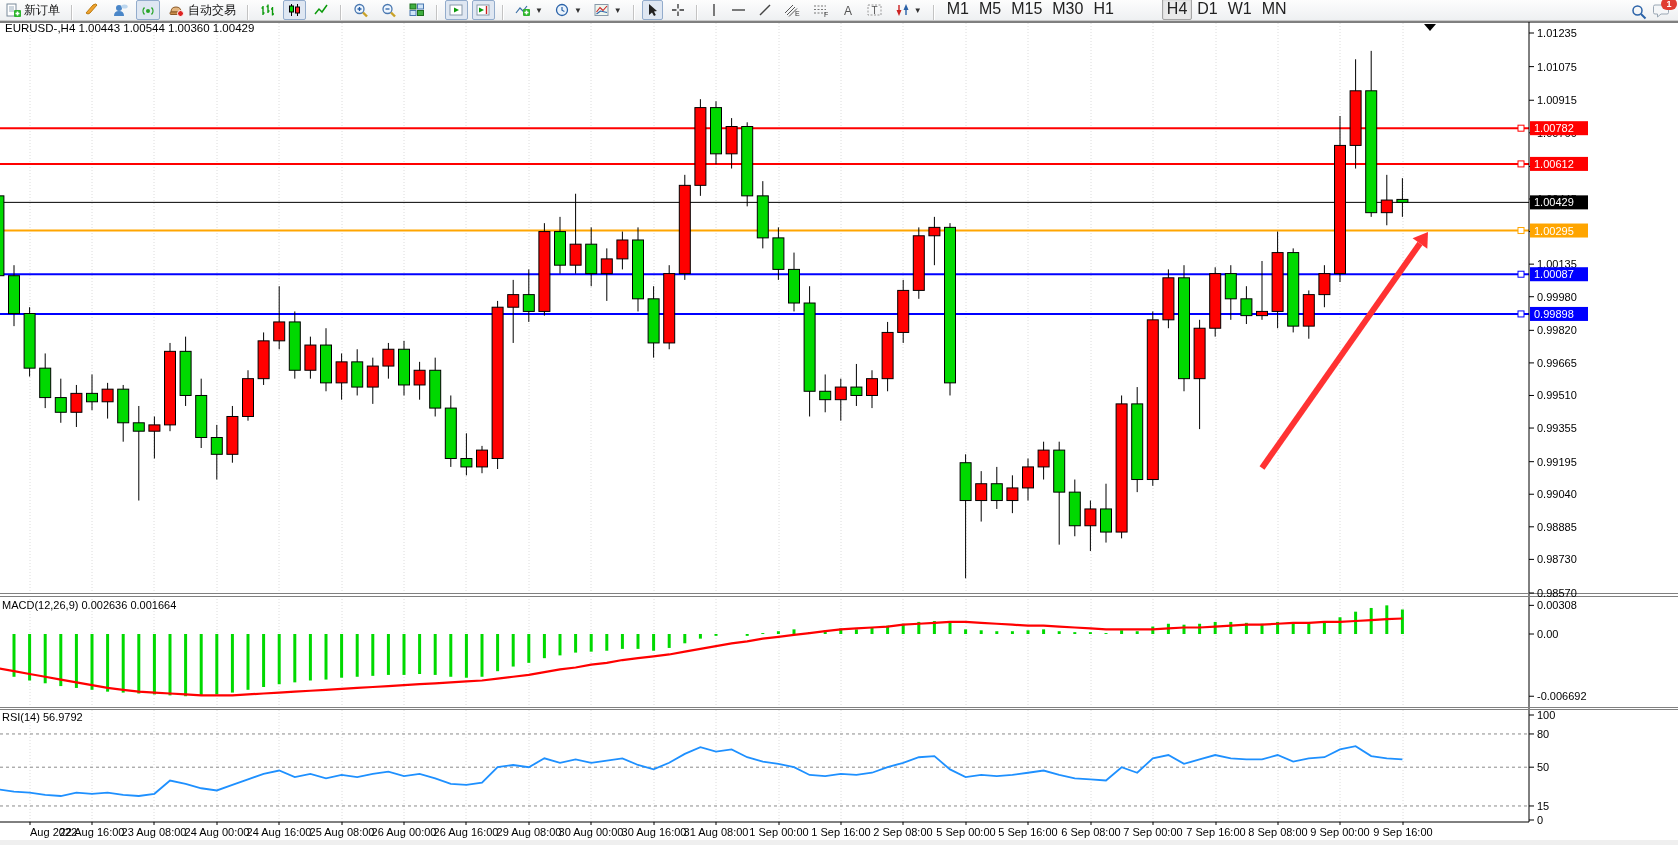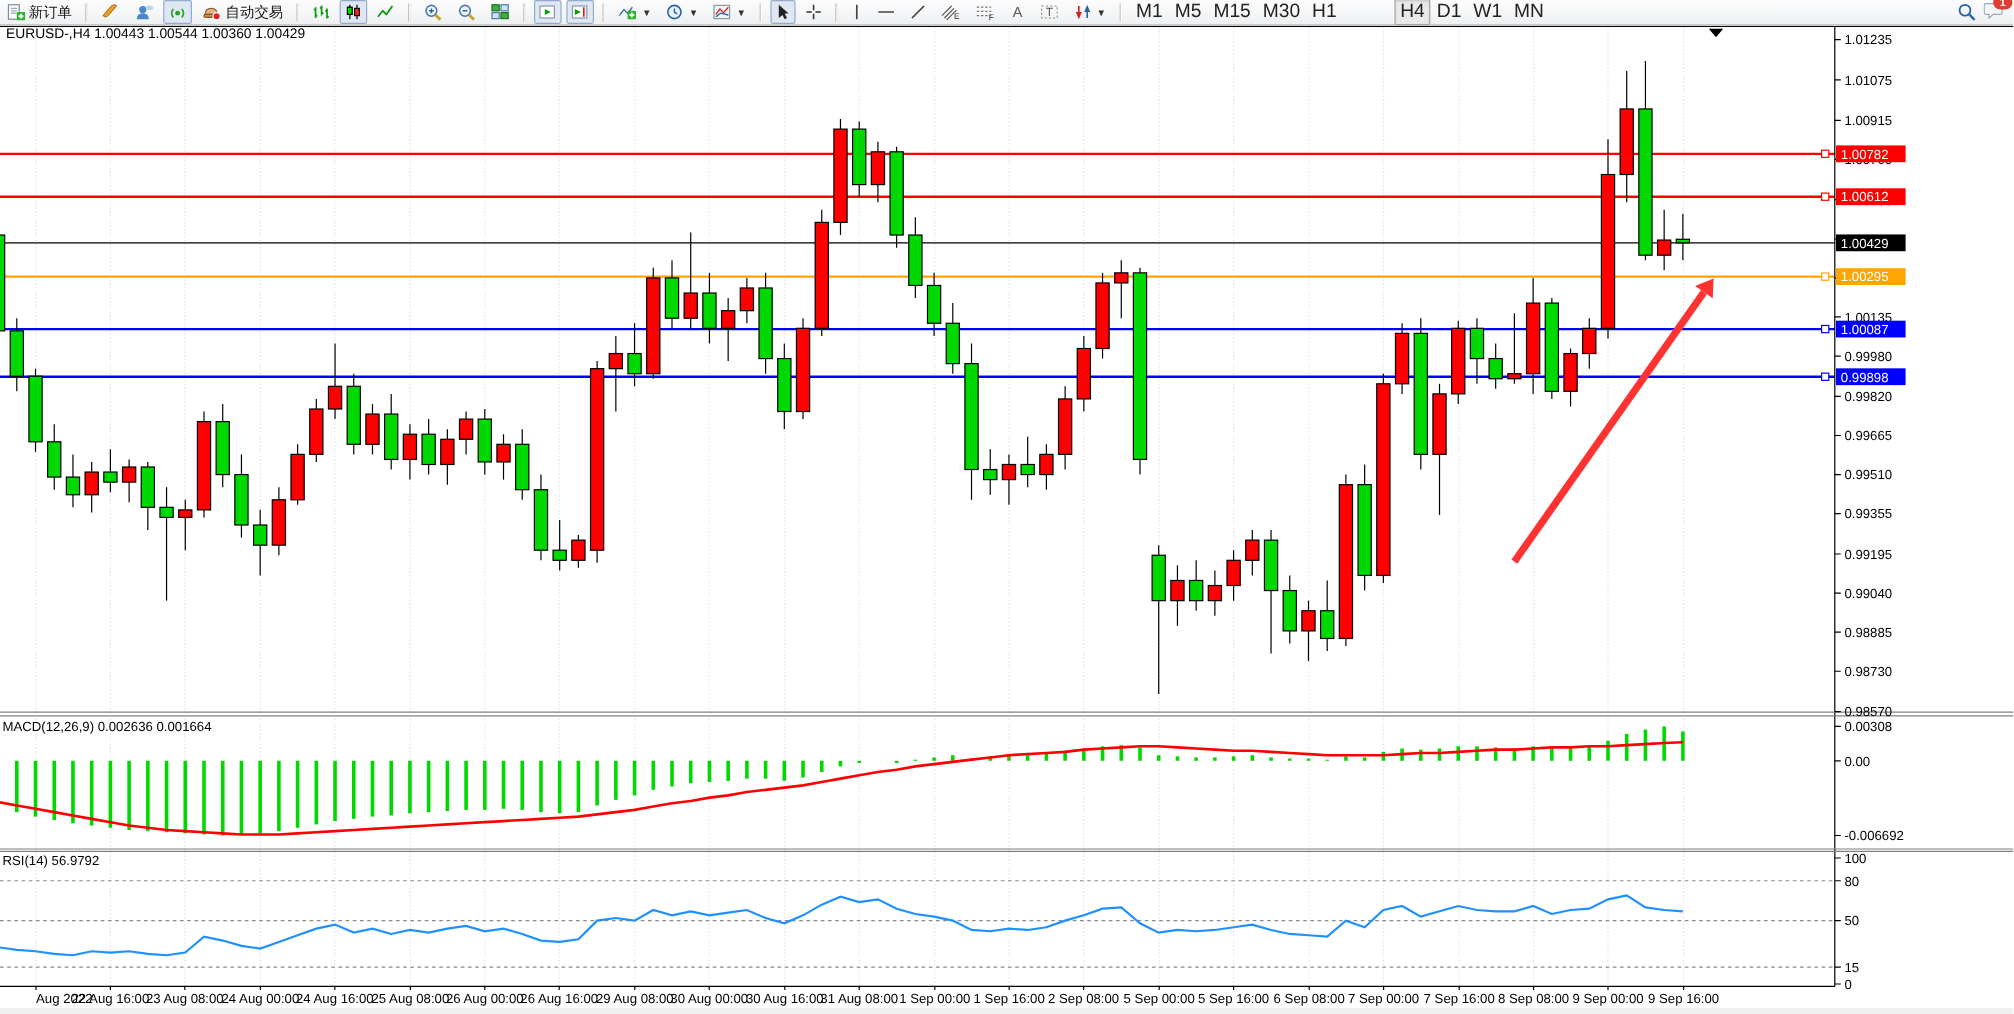--- a/index.html
+++ b/index.html
@@ -1,20 +1,20 @@
 <!DOCTYPE html>
 <html><head>
 <meta charset="utf-8">
 <style>
   html,body{margin:0;padding:0;background:#fff;}
   body{width:1678px;height:845px;position:relative;font-family:"Liberation Sans",sans-serif;font-size:11px;overflow:hidden;}
   
   #toolbar{position:absolute;left:0;top:0;width:1678px;height:21px;
     background:linear-gradient(#fdfdfd,#eef0f2);border-bottom:1px solid #c9c9c9;
-    display:flex;align-items:center;padding:0 2px;box-sizing:border-box;gap:4px;}
+    display:flex;align-items:flex-end;padding:0 2px;box-sizing:border-box;gap:4px;}
   .tb-btn{display:inline-flex;align-items:center;gap:3px;height:18px;padding:0 3px;
     border:1px solid transparent;border-radius:2px;color:#111;white-space:nowrap;cursor:default;}
   .tb-btn.pressed{background:#dfe7f2;border:1px solid #93accc;}
   .tb-sep{width:1px;height:15px;background:#c3c3c3;border-right:1px solid #fff;margin:0 3px;}
   .tb-label{font-size:12px;}
   .caret{font-size:8px;color:#333;margin-left:1px;}
   .tb-right{margin-left:auto;display:flex;align-items:center;gap:6px;padding-right:6px;}
   .tf-btn{display:inline-block;min-width:20px;text-align:center;font-size:16px;color:#222;
     padding:1px 4px;border:1px solid transparent;border-radius:2px;}
   .tf-btn.active{background:#e9e9e9;border:1px solid #a5a5a5;box-shadow:inset 0 1px 2px rgba(0,0,0,.15);margin-left:43px;}

